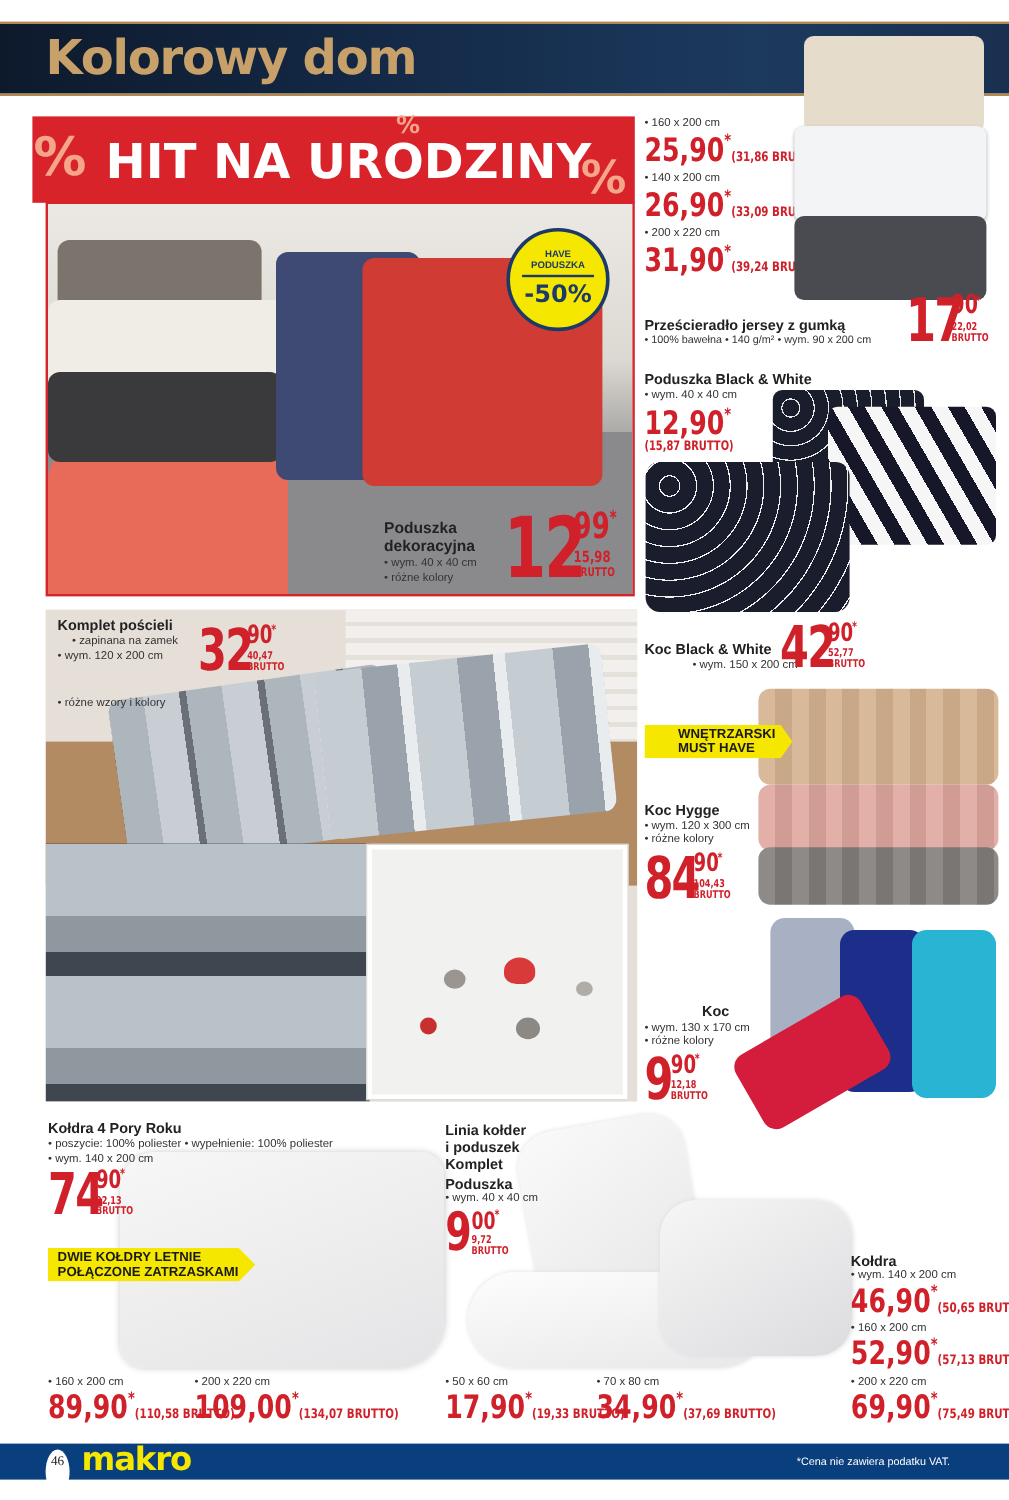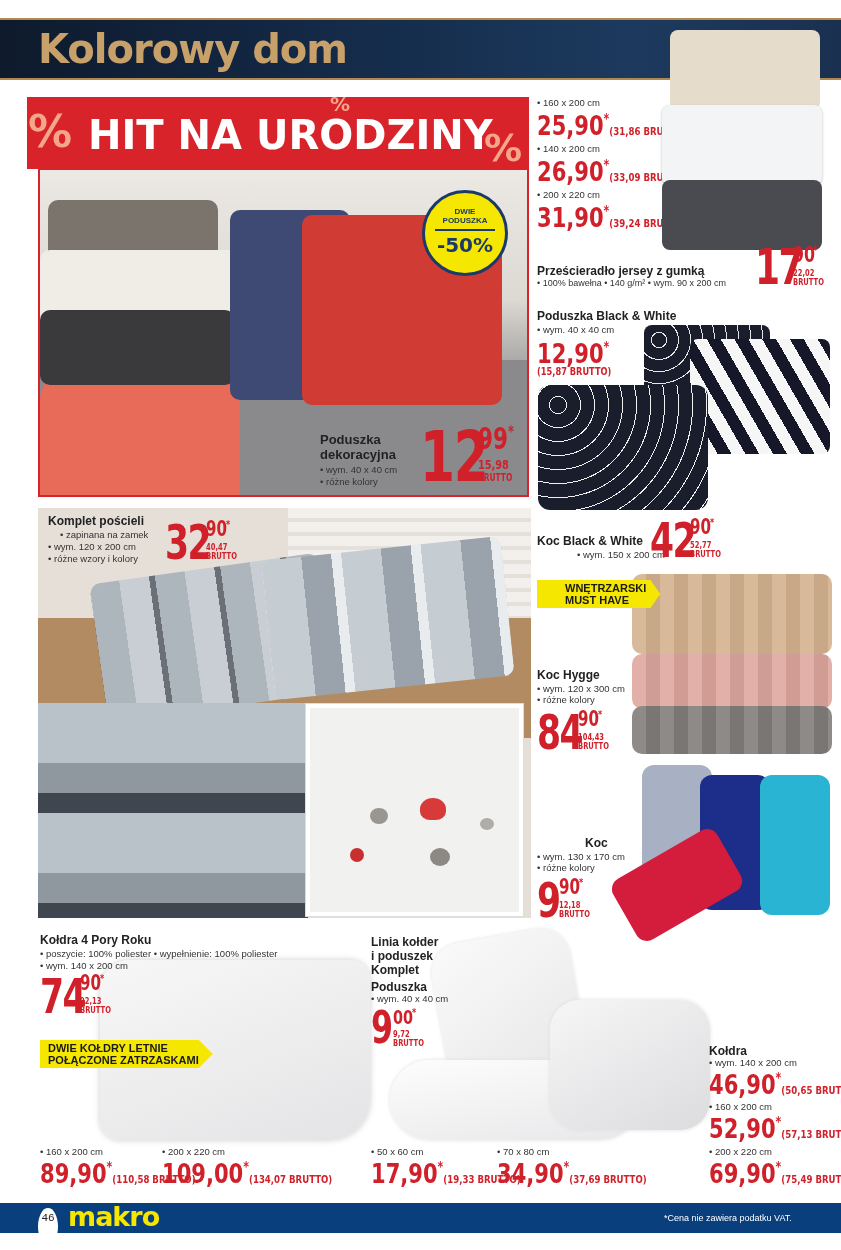--- a/index.html
+++ b/index.html
@@ -57,21 +57,21 @@
   .hearts { left: 306px; top: 704px; width: 217px; height: 212px; background: #f1f1f0; border: 4px solid #fff; outline: 1px solid #ddd; overflow: hidden; }
 
   .duvet-img { left: 70px; top: 960px; width: 310px; height: 190px; }
   .pillow-img { left: 390px; top: 930px; width: 320px; height: 220px; }
 
   
   .yellow-tag { background: #f6e700; font-weight: bold; font-size: 11px; color: #1a1a1a; line-height: 12px; padding: 2px 14px 2px 8px; clip-path: polygon(0 0, 92% 0, 100% 50%, 92% 100%, 0 100%); }
 
   
   .footer { left: 0; top: 1203px; width: 841px; height: 30px; background: #0a3f7e; }
-  .page-num { left: 38px; top: 1208px; width: 20px; height: 37px; border-radius: 50%; background: #fff; font-size: 11px; color: #222; text-align: center; line-height: 20px; font-family: Liberation Mono, monospace; }
+  .page-num { left: 38px; top: 1208px; width: 20px; height: 37px; border-radius: 50%; background: #fff; font-size: 11px; color: #222; text-align: center; line-height: 20px; font-family: Liberation Serif, serif; }
   .logo { left: 68px; top: 1201px; font-family: "DejaVu Sans", sans-serif; font-weight: bold; font-size: 27px; color: #f6e700; letter-spacing: -1px; }
   .vat-note { left: 664px; top: 1213px; font-size: 9px; color: #fff; }
 </style>
 </head>
 <body>
 
 <div class="abs header"></div>
 <div class="abs header-title">Kolorowy dom</div>
 
 <div class="abs hit-banner"></div>
@@ -83,21 +83,21 @@
 <div class="abs hero">
   <div class="pillow" style="left:0;top:190px;width:491px;height:140px;background:#8a8a8c;border-radius:0;"></div>
   <div class="pillow" style="left:0;top:200px;width:200px;height:130px;background:#e86a58;border-radius:30px 30px 0 0;"></div>
   <div class="pillow" style="left:8px;top:30px;width:170px;height:90px;background:#7b746d;"></div>
   <div class="pillow" style="left:0;top:80px;width:200px;height:80px;background:#f0ece6;"></div>
   <div class="pillow" style="left:0;top:140px;width:195px;height:75px;background:#3a3a3c;"></div>
   <div class="pillow" style="left:190px;top:40px;width:120px;height:190px;background:#3e4a74;"></div>
   <div class="pillow" style="left:262px;top:45px;width:200px;height:190px;background:#d03c34;"></div>
 </div>
 <div class="abs badge">
-  <div class="badge-small">DWIE</div>
+  <div class="badge-small">HAVE</div>
   <div class="badge-small" style="margin-top:0">PODUSZKA</div>
   <div class="badge-line"></div>
   <div class="badge-big">-50%</div>
 </div>
 
 <div class="abs pname-lg" style="left:320px;top:432px;font-size:13px;">Poduszka</div>
 <div class="abs pname-lg" style="left:320px;top:447px;font-size:13px;">dekoracyjna</div>
 <div class="abs bullet" style="left:320px;top:464px;">• wym. 40 x 40 cm</div>
 <div class="abs bullet" style="left:320px;top:476px;">• różne kolory</div>
 <div class="abs big-int" style="left:420px;top:422px;font-size:70px;">12</div>
@@ -158,41 +158,41 @@
   <div style="position:absolute;left:110px;top:90px;width:26px;height:22px;background:#d83a3a;border-radius:50% 50% 40% 40%;"></div>
   <div style="position:absolute;left:60px;top:100px;width:18px;height:16px;background:#9a9590;border-radius:50%;"></div>
   <div style="position:absolute;left:120px;top:140px;width:20px;height:18px;background:#8c8884;border-radius:50%;"></div>
   <div style="position:absolute;left:40px;top:140px;width:14px;height:14px;background:#c83030;border-radius:50%;"></div>
   <div style="position:absolute;left:170px;top:110px;width:14px;height:12px;background:#b0aca8;border-radius:50%;"></div>
 </div>
 
 <div class="abs pname" style="left:48px;top:514px;">Komplet pościeli</div>
 <div class="abs bullet" style="left:48px;top:529px;margin-left:12px;">• zapinana na zamek</div>
 <div class="abs bullet" style="left:48px;top:541px;">• wym. 120 x 200 cm</div>
-<div class="abs bullet" style="left:48px;top:553px;">• różne wzory i kolory</div>
+<div class="abs bullet" style="left:48px;top:580px;">• różne wzory i kolory</div>
 <div class="abs big-int" style="left:165px;top:518px;font-size:48px;">32</div>
 <div class="abs cents" style="left:206px;top:519px;font-size:21px;">90</div>
 <div class="abs cents" style="left:226px;top:519px;font-size:11px;">*</div>
 <div class="abs brutto" style="left:206px;top:542px;font-size:9px;">40,47</div>
 <div class="abs brutto" style="left:206px;top:551px;font-size:9px;">BRUTTO</div>
 
 <div class="abs pname" style="left:537px;top:534px;">Koc Black &amp; White</div>
 <div class="abs bullet" style="left:537px;top:549px;margin-left:40px;">• wym. 150 x 200 cm</div>
 <div class="abs big-int" style="left:650px;top:516px;font-size:48px;">42</div>
 <div class="abs cents" style="left:690px;top:517px;font-size:21px;">90</div>
 <div class="abs cents" style="left:710px;top:517px;font-size:11px;">*</div>
 <div class="abs brutto" style="left:690px;top:540px;font-size:9px;">52,77</div>
 <div class="abs brutto" style="left:690px;top:549px;font-size:9px;">BRUTTO</div>
 
 <div class="abs img-knit">
   <div class="knit" style="top:0;height:80px;background:repeating-linear-gradient(90deg,#d8b99a 0 14px,#c9a888 14px 28px);"></div>
   <div class="knit" style="top:80px;height:55px;background:repeating-linear-gradient(90deg,#e2b0a8 0 14px,#d19c94 14px 28px);"></div>
   <div class="knit" style="top:132px;height:48px;background:repeating-linear-gradient(90deg,#8e8a88 0 14px,#7a7674 14px 28px);"></div>
 </div>
-<div class="abs yellow-tag" style="left:537px;top:580px;padding-left:28px;">
+<div class="abs yellow-tag" style="left:537px;top:604px;padding-left:28px;">
   <div>WNĘTRZARSKI</div>
   <div>MUST HAVE</div>
 </div>
 
 <div class="abs pname" style="left:537px;top:668px;">Koc Hygge</div>
 <div class="abs bullet" style="left:537px;top:683px;">• wym. 120 x 300 cm</div>
 <div class="abs bullet" style="left:537px;top:694px;">• różne kolory</div>
 <div class="abs big-int" style="left:537px;top:708px;font-size:48px;">84</div>
 <div class="abs cents" style="left:578px;top:709px;font-size:21px;">90</div>
 <div class="abs cents" style="left:598px;top:709px;font-size:11px;">*</div>

